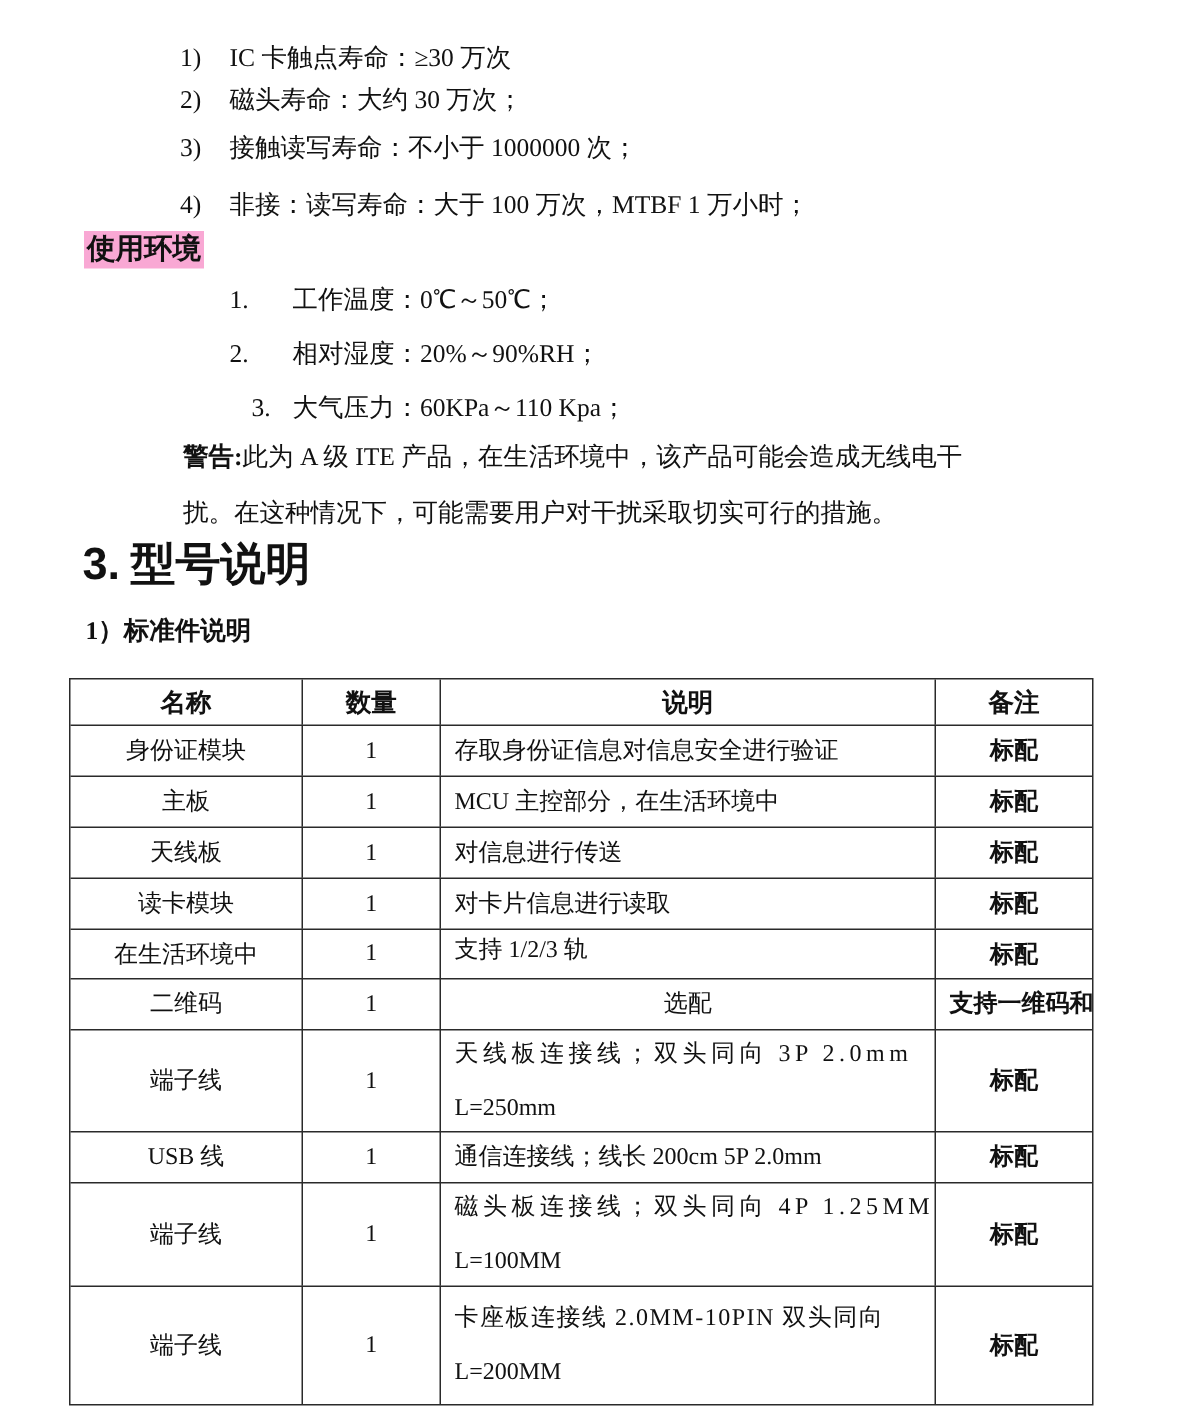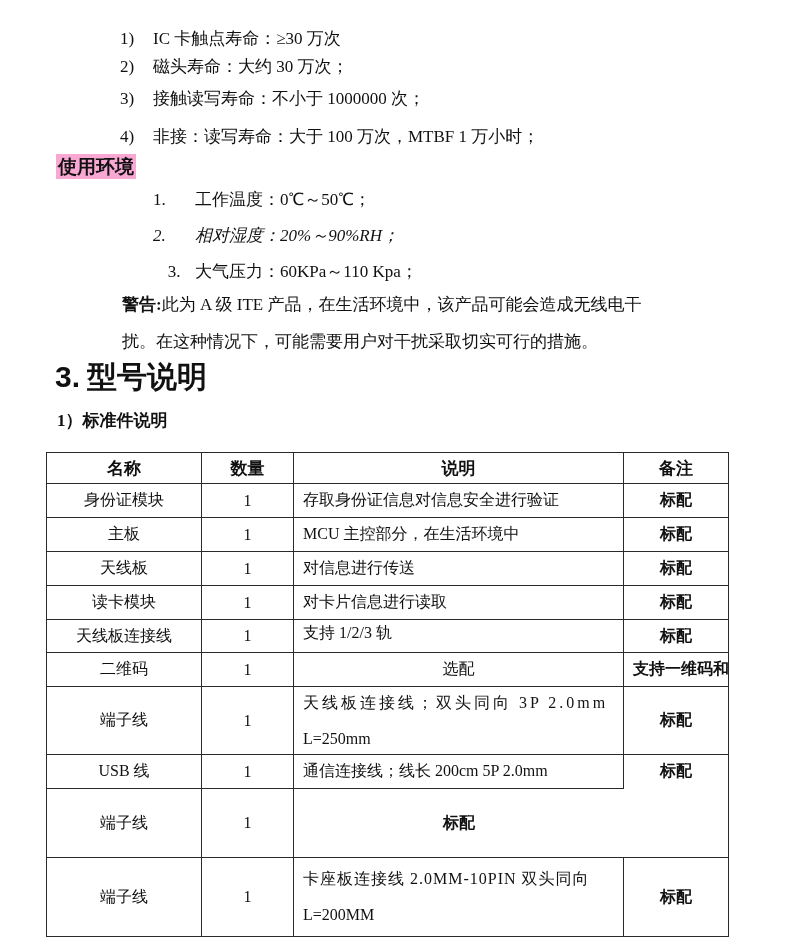--- a/index.html
+++ b/index.html
@@ -125,21 +125,21 @@
   </div>
   <div class="line top-item" style="left:120px; top:104px;">
     <span class="num">4)</span><span>非接：读写寿命：大于 100 万次，MTBF 1 万小时；</span>
   </div>
 
   <div class="env-head">使用环境</div>
 
   <div class="line env-item" style="left:153px; top:167px;">
     <span class="num">1.</span><span>工作温度：0℃～50℃；</span>
   </div>
-  <div class="line env-item" style="left:153px; top:203px;font-style:italic;">
+  <div class="line env-item" style="left:153px; top:203px;">
     <span class="num">2.</span><span>相对湿度：20%～90%RH；</span>
   </div>
   <div class="line env-item" style="left:153px; top:239px;text-align:center;">
     <span class="num">3.</span><span>大气压力：60KPa～110 Kpa；</span>
   </div>
 
   <div class="line" style="left:122px; top:272px;">
     <span class="warn-label">警告:</span><span>此为 A 级 ITE 产品，在生活环境中，该产品可能会造成无线电干</span>
   </div>
   <div class="line" style="left:122px; top:309px;">
@@ -190,21 +190,21 @@
     <div class="trow r34">
       <div class="td">读卡模块</div>
       <div class="td">1</div>
       <div class="td desc">
           <span class="dl">对卡片信息进行读取</span>
         </div>
       <div class="td">标配</div>
     </div>
 
     <div class="trow r33">
-      <div class="td">天线板连接线</div>
+      <div class="td">在生活环境中</div>
       <div class="td">1</div>
       <div class="td desc top">
           <span class="dl">支持 1/2/3 轨</span>
         </div>
       <div class="td">标配</div>
     </div>
 
     <div class="trow r34">
       <div class="td">二维码</div>
       <div class="td">1</div>
@@ -229,20 +229,24 @@
       <div class="td">1</div>
       <div class="td desc">
           <span class="dl">通信连接线；线长 200cm 5P 2.0mm</span>
         </div>
       <div class="td">标配</div>
     </div>
 
     <div class="trow two r69">
       <div class="td">端子线</div>
       <div class="td">1</div>
+      <div class="td desc">
+        <span class="dl ls3">磁头板连接线；双头同向 4P 1.25MM</span>
+        <span class="dl">L=100MM</span>
+      </div>
       <div class="td">标配</div>
     </div>
 
     <div class="trow two r79">
       <div class="td">端子线</div>
       <div class="td">1</div>
       <div class="td desc">
         <span class="dl ls1">卡座板连接线 2.0MM-10PIN 双头同向</span>
         <span class="dl">L=200MM</span>
       </div>

